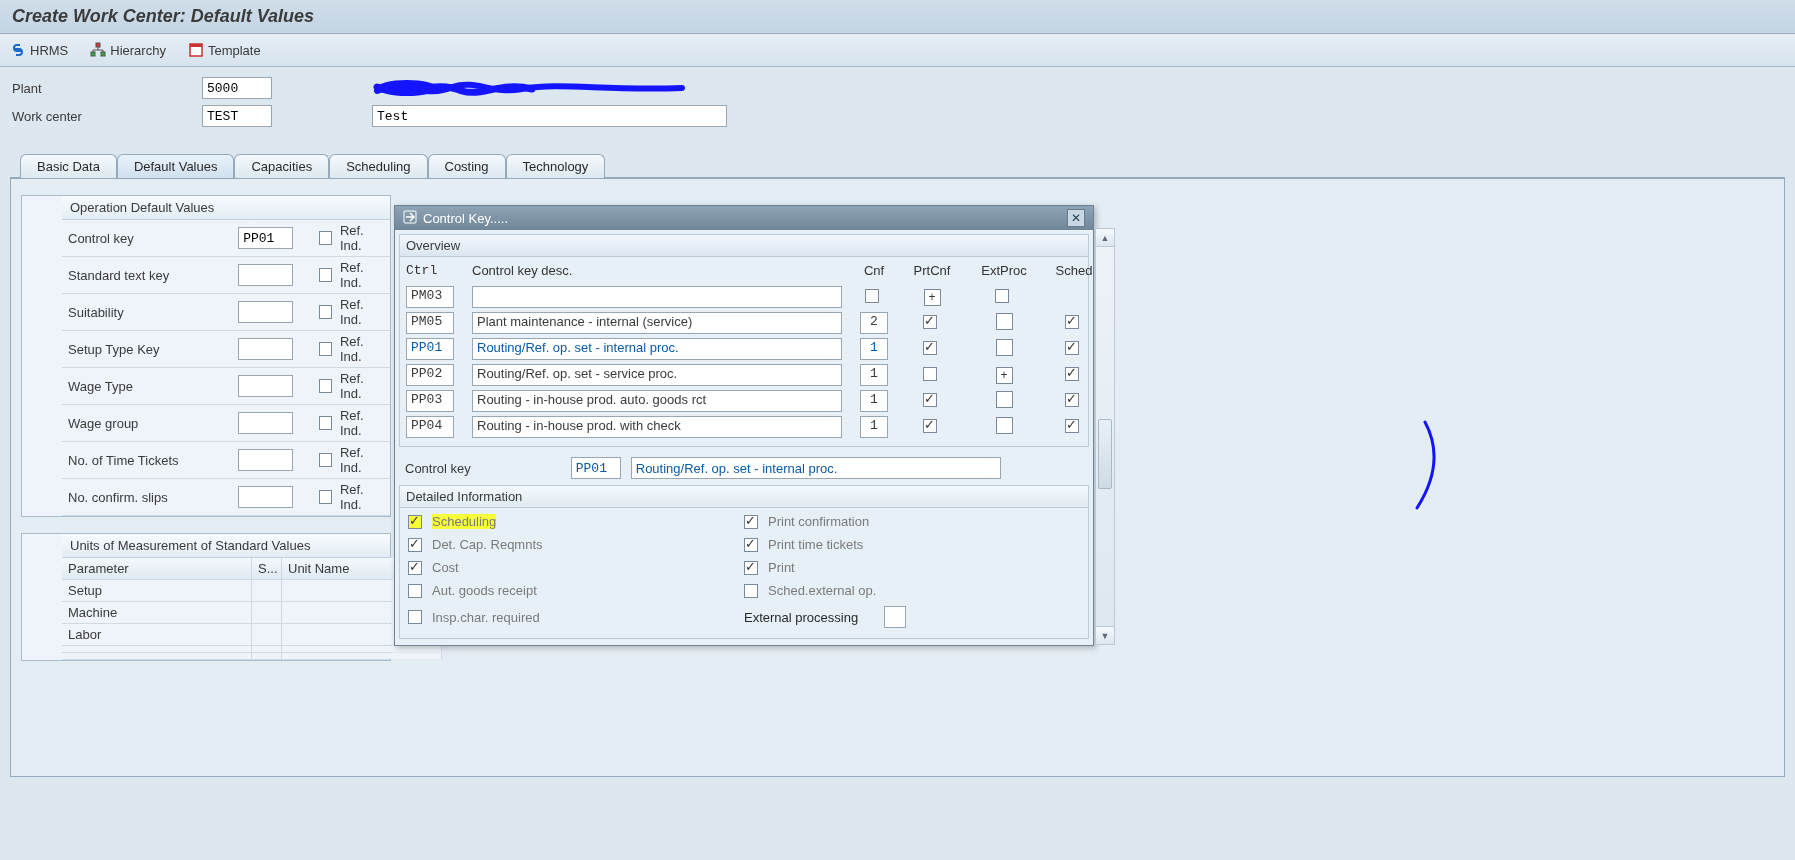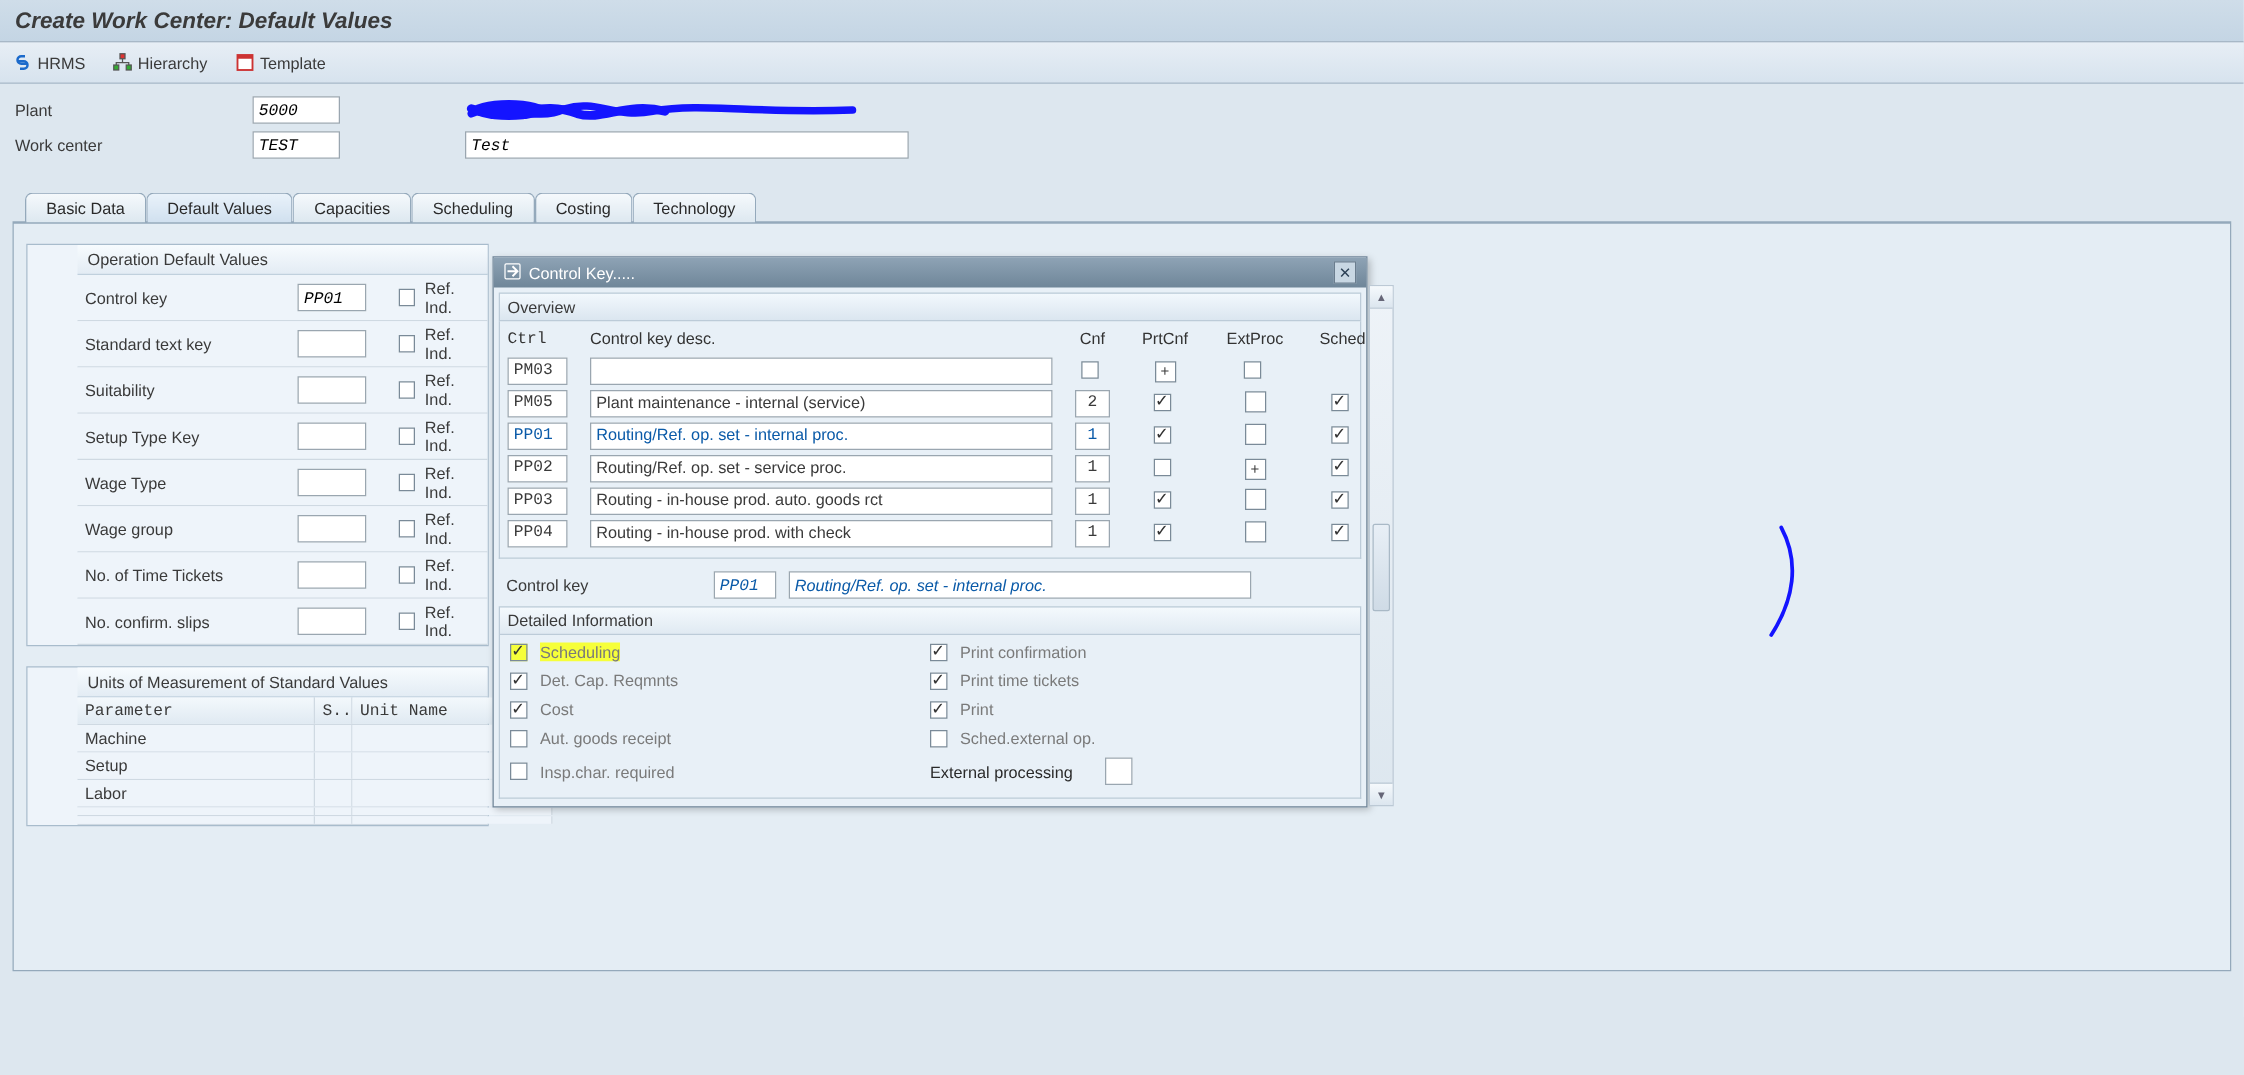--- a/index.html
+++ b/index.html
@@ -48,21 +48,20 @@
     margin-bottom: 6px;
   }
   .hf-label { width: 190px; }
   .sap-input {
     border: 1px solid #9aa6b0;
     background: #fff;
     height: 22px;
     padding: 1px 4px;
     font-family: 'Courier New', monospace;
     font-size: 13px;
-    font-style: italic;
   }
   .redact {
     width: 315px; height: 22px;
     margin-left: 100px;
   }
   .tabstrip {
     display: flex;
     margin-left: 20px;
     position: relative;
     top: 1px;
@@ -122,21 +121,21 @@
   }
   
   .units-table-head, .units-row {
     display:grid; grid-template-columns: 190px 30px 160px;
     border-bottom:1px solid #cfd9e2;
   }
   .units-table-head > div, .units-row > div {
     padding:3px 6px; border-right:1px solid #cfd9e2;
     background:#eef4fa;
   }
-  .units-table-head > div { background:linear-gradient(#f3f8fc,#e0eaf2);font-family:Liberation Mono, monospace;}
+  .units-table-head > div { background:linear-gradient(#f3f8fc,#e0eaf2);}
   
   .popup {
     position:absolute; left:394px; top:205px;
     width:700px;
     border:1px solid #6e8396;
     background:#e8f0f7;
     box-shadow: 2px 2px 6px rgba(0,0,0,.25);
     z-index:50;
   }
   .popup-title {
@@ -343,26 +342,26 @@
 
   <div class="groupbox" style="width:370px">
     <div class="groupbox-title">Units of Measurement of Standard Values</div>
     <div class="units-table-head">
       <div>Parameter</div>
       <div>S...</div>
       <div>Unit Name</div>
     </div>
     <div id="units-rows">
         <div class="units-row">
+          <div>Setup</div>
+          <div></div>
+          <div></div>
+        </div>
+        <div class="units-row">
           <div>Machine</div>
-          <div></div>
-          <div></div>
-        </div>
-        <div class="units-row">
-          <div>Setup</div>
           <div></div>
           <div></div>
         </div>
         <div class="units-row">
           <div>Labor</div>
           <div></div>
           <div></div>
         </div>
         <div class="units-row">
           <div></div>

